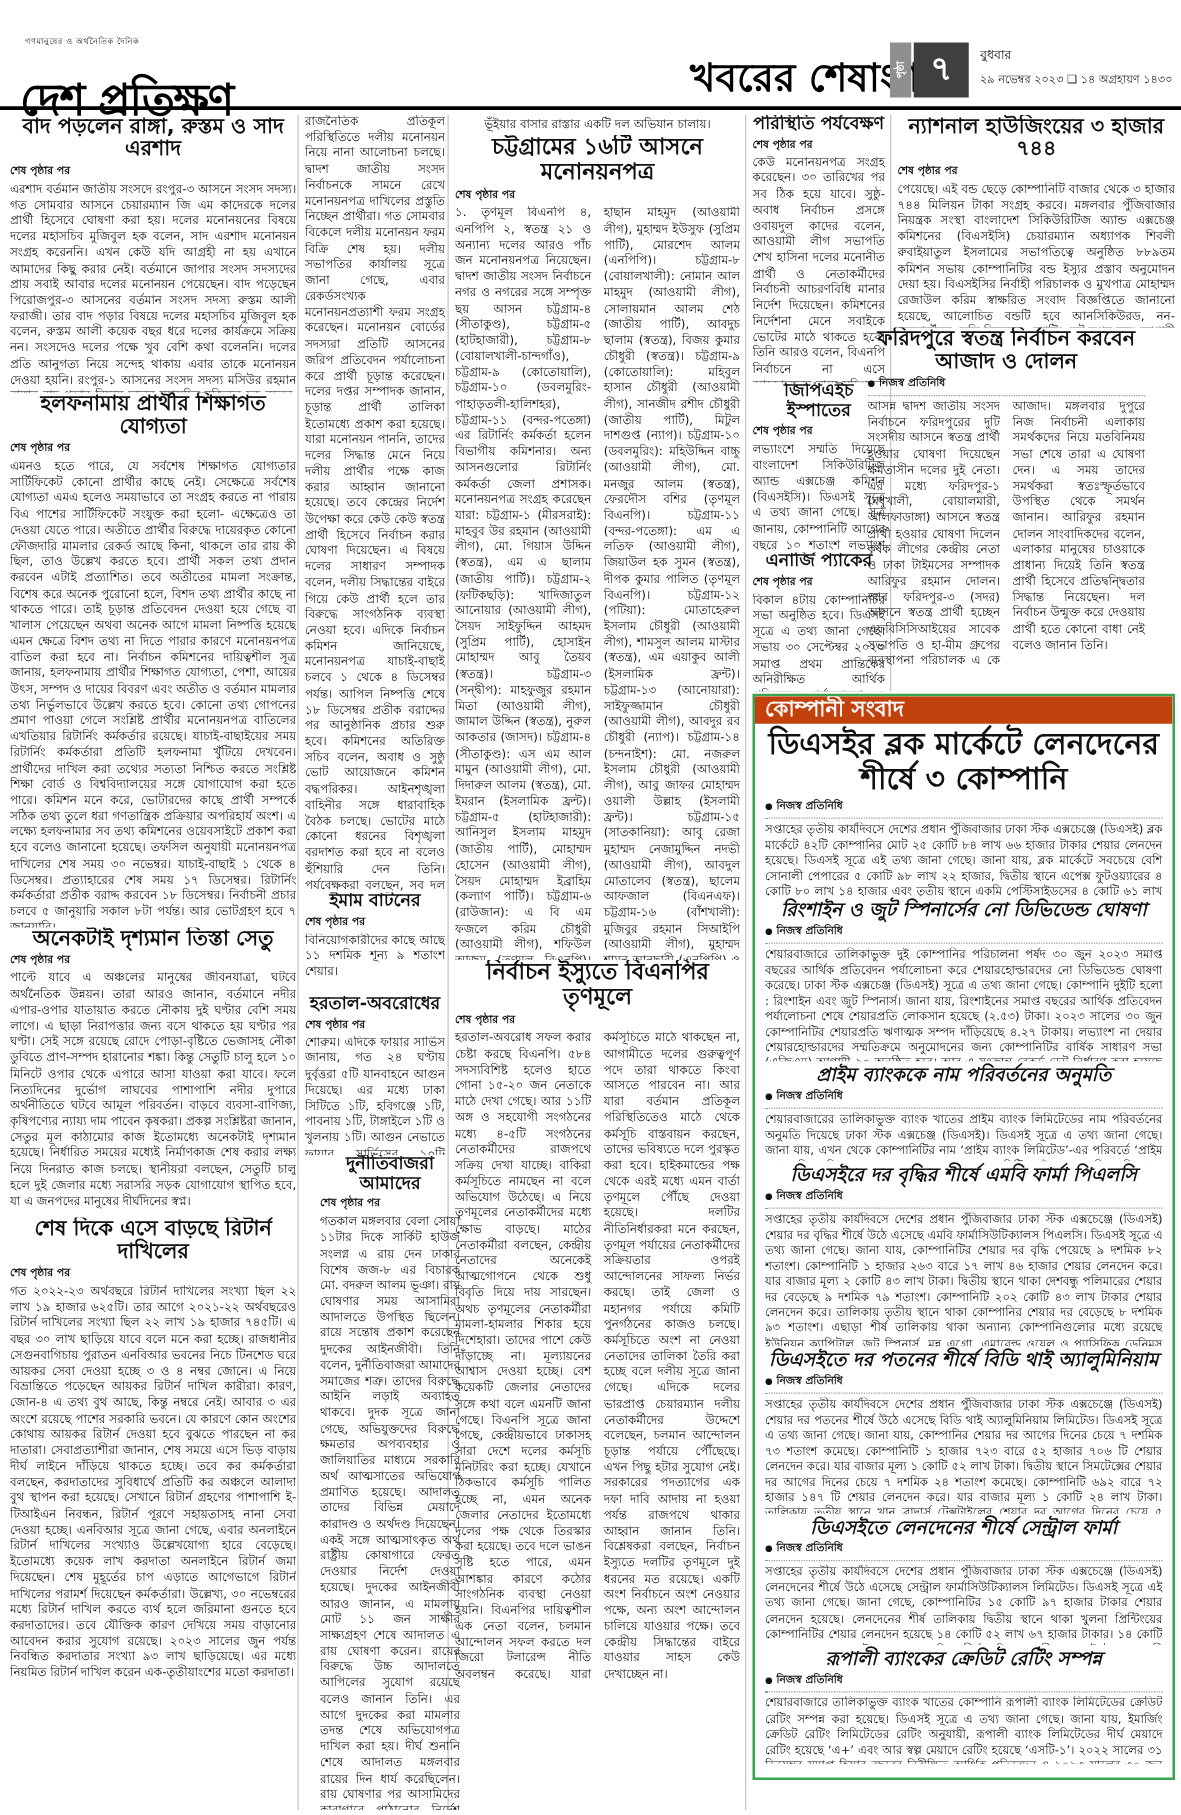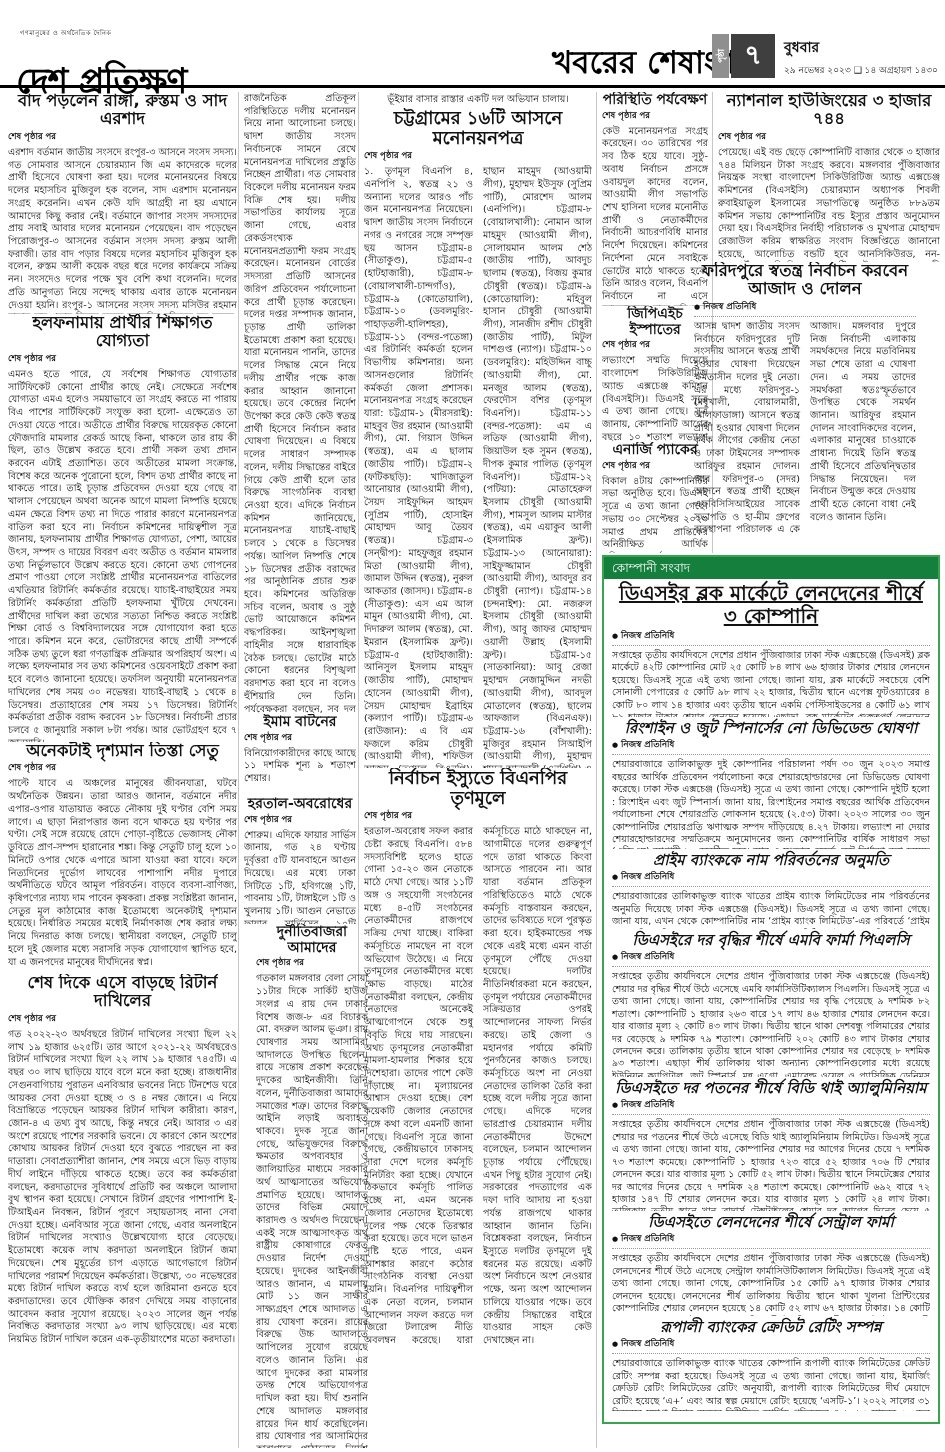--- a/index.html
+++ b/index.html
@@ -9,45 +9,45 @@
   .masthead{position:absolute;left:16px;top:28px;width:300px;}
   .tagline{font-size:6.5px;letter-spacing:.5px;color:#222;margin-left:4px;}
   .paper-title{font-size:35px;font-weight:bold;letter-spacing:-1px;line-height:1.05;color:#000;margin-top:24px;}
   .section-title{position:absolute;left:552px;top:38px;font-size:31px;font-weight:bold;color:#000;}
   .page-label-box{position:absolute;left:712px;top:34px;width:17px;height:44px;background:#8f8f8f;
       color:#fff;display:flex;align-items:center;justify-content:center;}
   .page-label-box span{writing-mode:vertical-rl;transform:rotate(180deg);font-size:8.5px;font-weight:bold;}
   .page-number-box{position:absolute;left:731px;top:34px;width:44px;height:44px;background:#3f3f3f;
       color:#fff;display:flex;align-items:center;justify-content:center;font-size:27px;font-weight:bold;}
   .date-block{position:absolute;left:784px;top:36px;width:160px;}
-  .date-day{font-size:14px;font-weight:bold;}
+  .date-day{font-size:10px;font-weight:normal;}
   .date-line{font-size:9px;margin-top:3px;color:#222;}
   .header-rule{position:absolute;left:0;top:85px;width:945px;height:2.5px;background:#000;}
   
   .art{position:absolute;overflow:hidden;}
   .art h2{margin:0 0 1px 0;text-align:center;font-weight:bold;line-height:1.12;}
   .h-big{font-size:18px;}
   .h-mid{font-size:16.5px;}
   .h-narrow{font-size:14px;}
   .cont-label{font-size:8.5px;font-weight:bold;text-align:left;margin-bottom:2px;}
   .body-txt{font-size:9.5px;line-height:1.34;text-align:justify;overflow:hidden;height:100%;}
   .two-col{column-count:2;column-gap:10px;}
   .divider{position:absolute;width:1px;background:#c6c6c6;}
   .top-line{position:absolute;font-size:9.5px;text-align:center;overflow:hidden;}
   .byline{font-size:8.5px;font-weight:bold;display:flex;align-items:center;gap:3px;margin:1px 0 0 0;}
   .byline .dot{font-size:7px;}
   .dotted{border-bottom:1px dotted #999;margin:2px 0 3px 0;}
   
   .company-box{position:absolute;left:602px;top:555px;width:338px;height:869px;
       border:2px solid #3aa34d;background:#fff;box-sizing:border-box;overflow:hidden;}
-  .company-header{background:#15803d;color:#fff;font-size:12px;font-weight:normal;
+  .company-header{background:#c2410c;color:#fff;font-size:17px;font-weight:bold;
       padding:4px 8px;height:14px;line-height:14px;}
   .cart{padding:2px 8px 0 8px;overflow:hidden;box-sizing:border-box;}
   .cart h3{margin:1px 0 0 0;text-align:center;font-weight:bold;line-height:1.15;}
-  .ch-big{font-size:20px;text-decoration:underline;}
+  .ch-big{font-size:24px;}
   .ch-mid{font-size:15px;font-style:italic;}
   .cart .body-txt{font-size:9.3px;height:auto;}
 </style>
 </head>
 <body>
 
 <div class="page">
 
   <div class="masthead">
     <div class="tagline">গণমানুষের ও অর্থনৈতিক দৈনিক</div>

